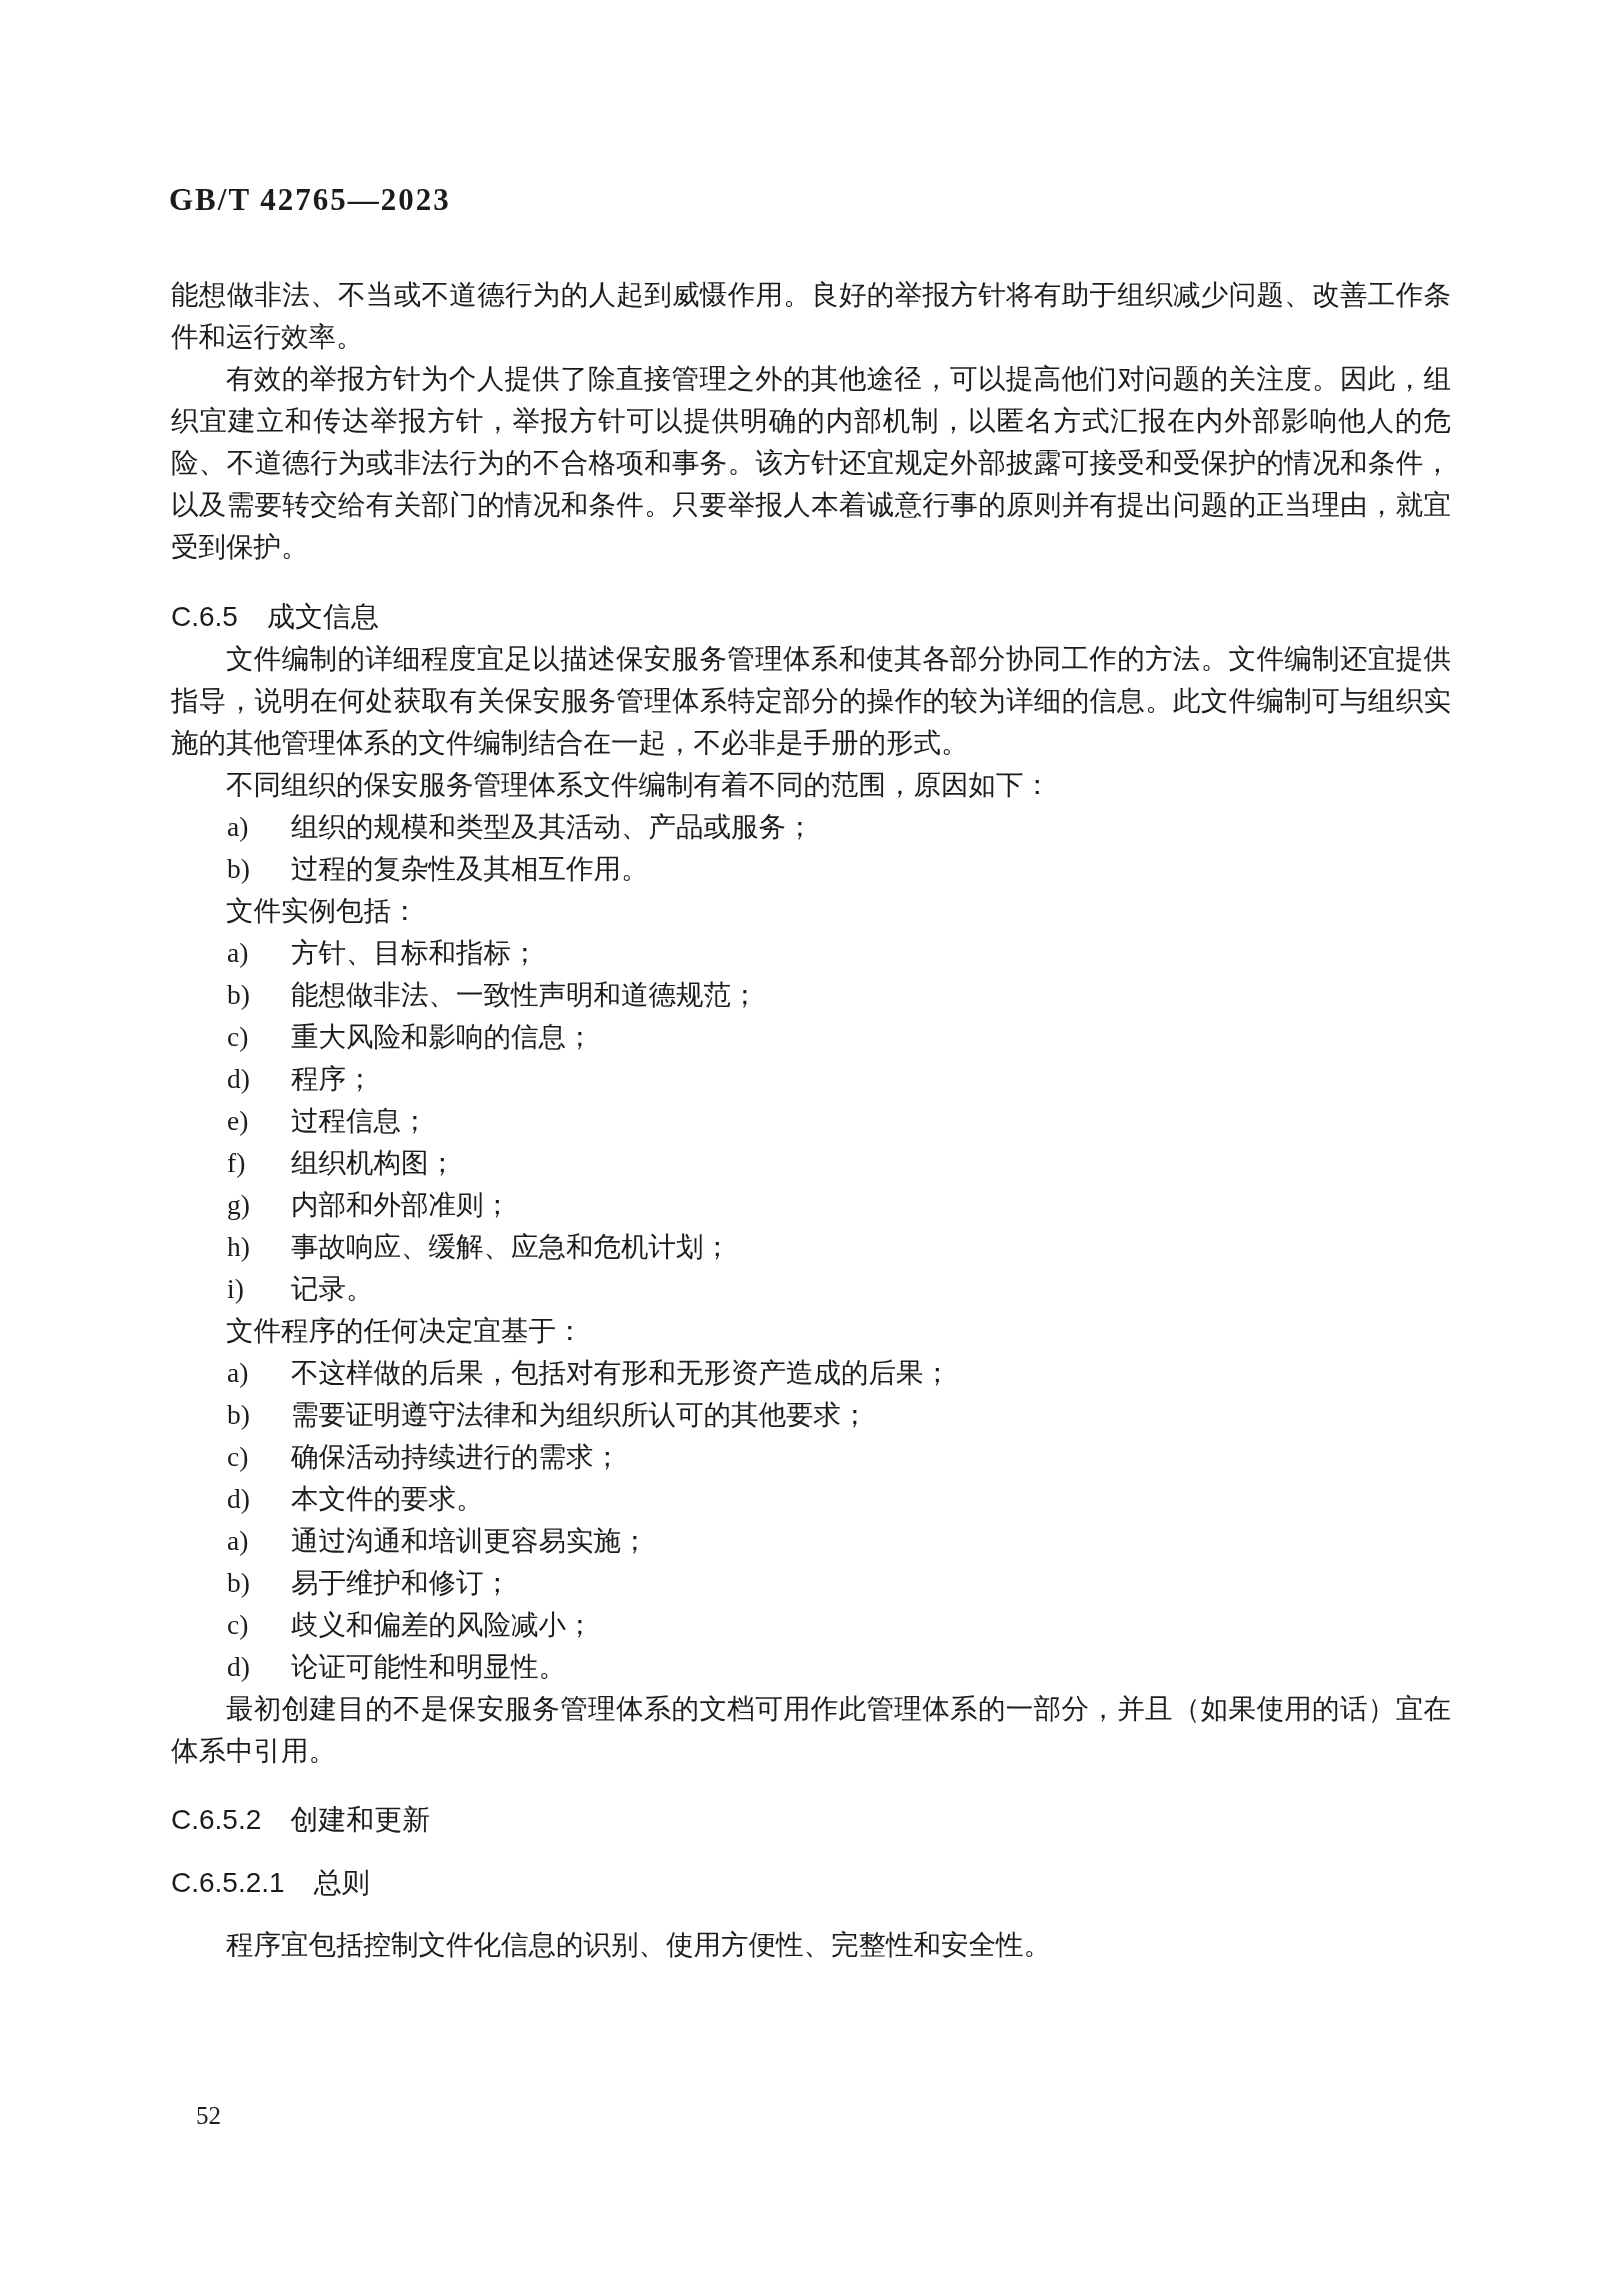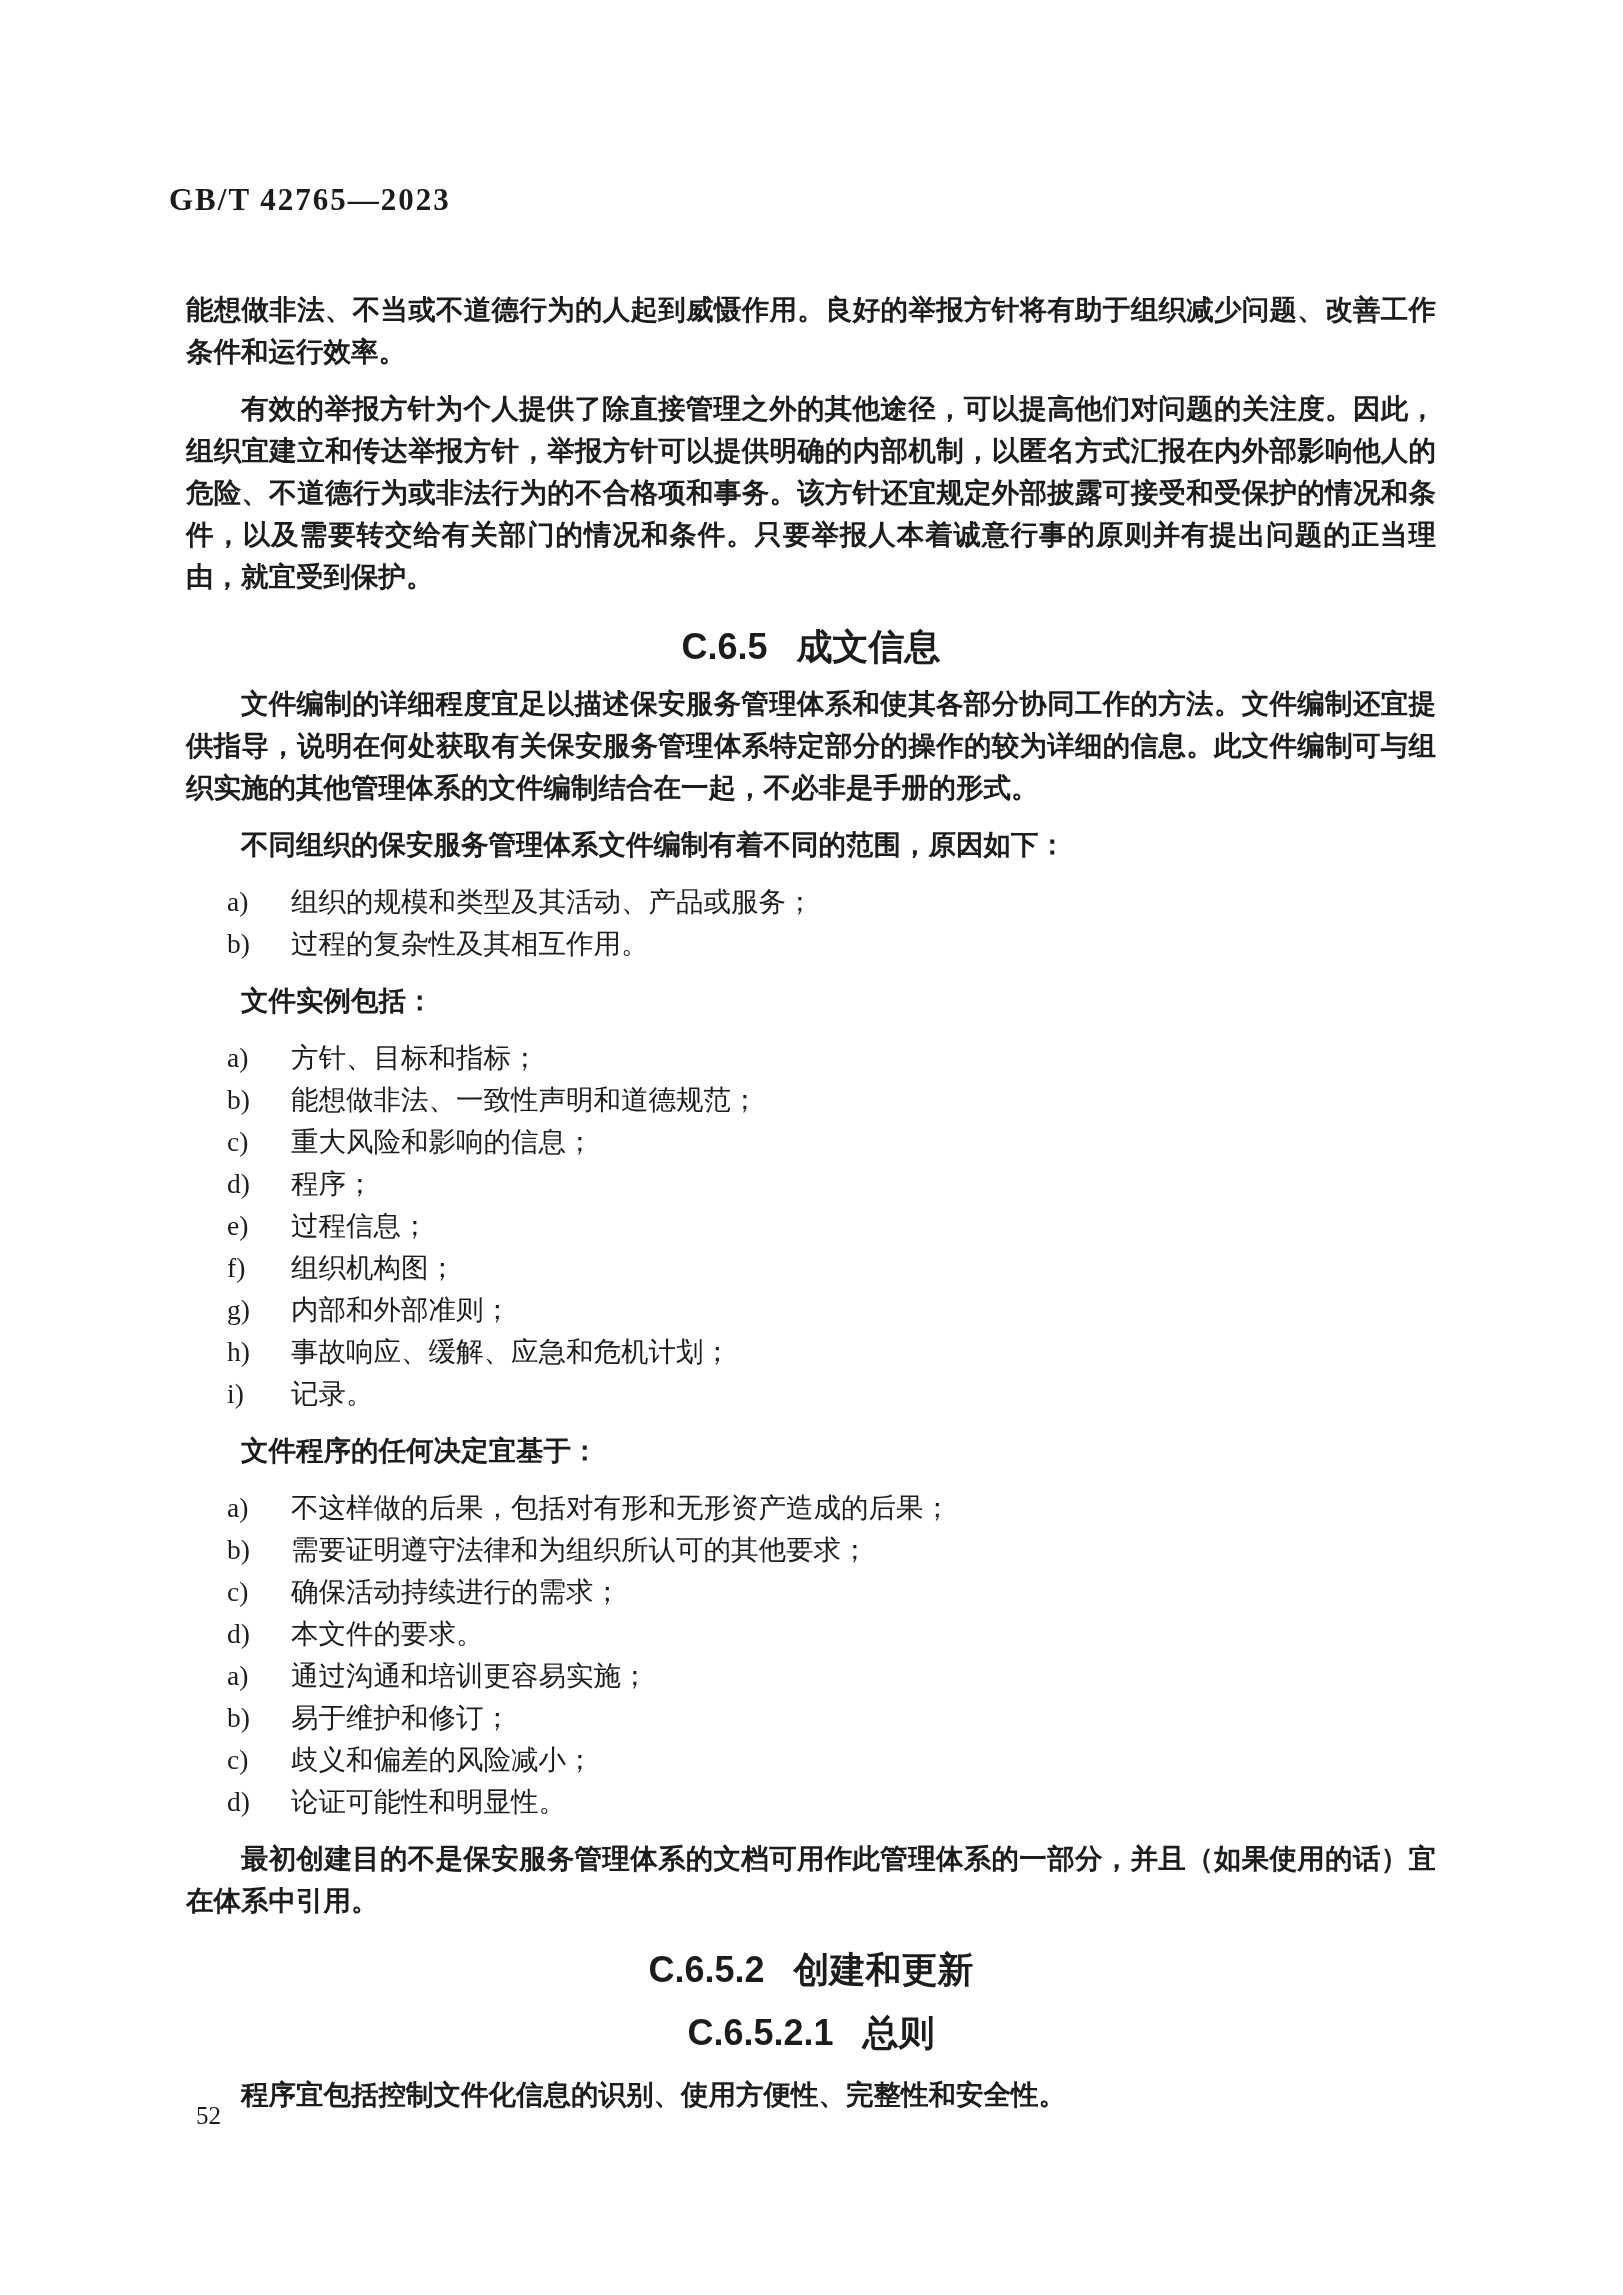--- a/index.html
+++ b/index.html
@@ -25,28 +25,28 @@
     position:absolute;
     left:171px;
     top:274px;
     width:1280px;
     font-family:"Liberation Serif","DejaVu Serif",serif;
     font-size:27.5px;
     line-height:42px;
     text-align:justify;
     text-justify:inter-ideograph;
   }
-  p.para{margin:15px;text-indent:55px;font-weight:bold;}
+  p.para{margin:0;text-indent:55px;}
   p.para.noindent{text-indent:0;}
   .heading{
     font-family:"Liberation Sans","DejaVu Sans",sans-serif;
-    font-weight:700;
-    font-size:36px;
+    font-weight:400;
+    font-size:28px;
     line-height:42px;
-    text-align:center;
+    text-align:left;
     text-indent:0;
   }
   h3.heading{margin:27.5px 0 0 0;}
   h4.heading{margin:21px 0 19.6px 0;}
   .heading .hnum{display:inline-block;margin-right:29px;}
   .list{margin:0;}
   .list-item{
     position:relative;
     margin:0;
     padding-left:120px;

